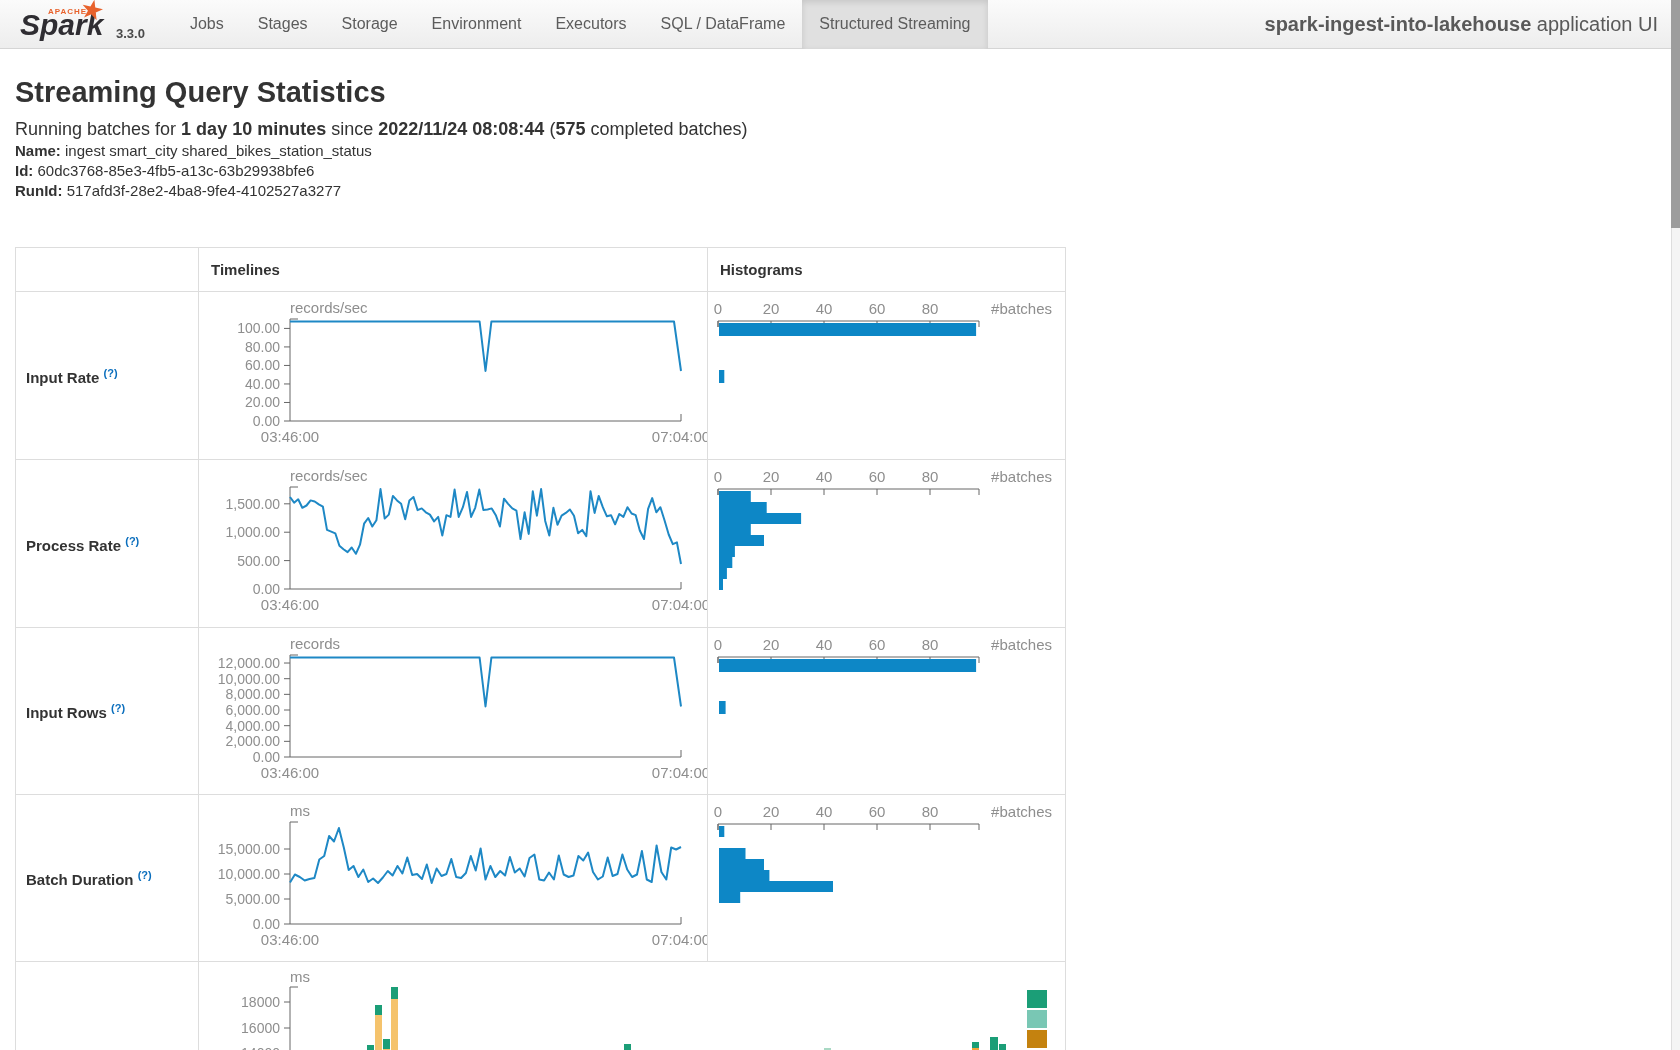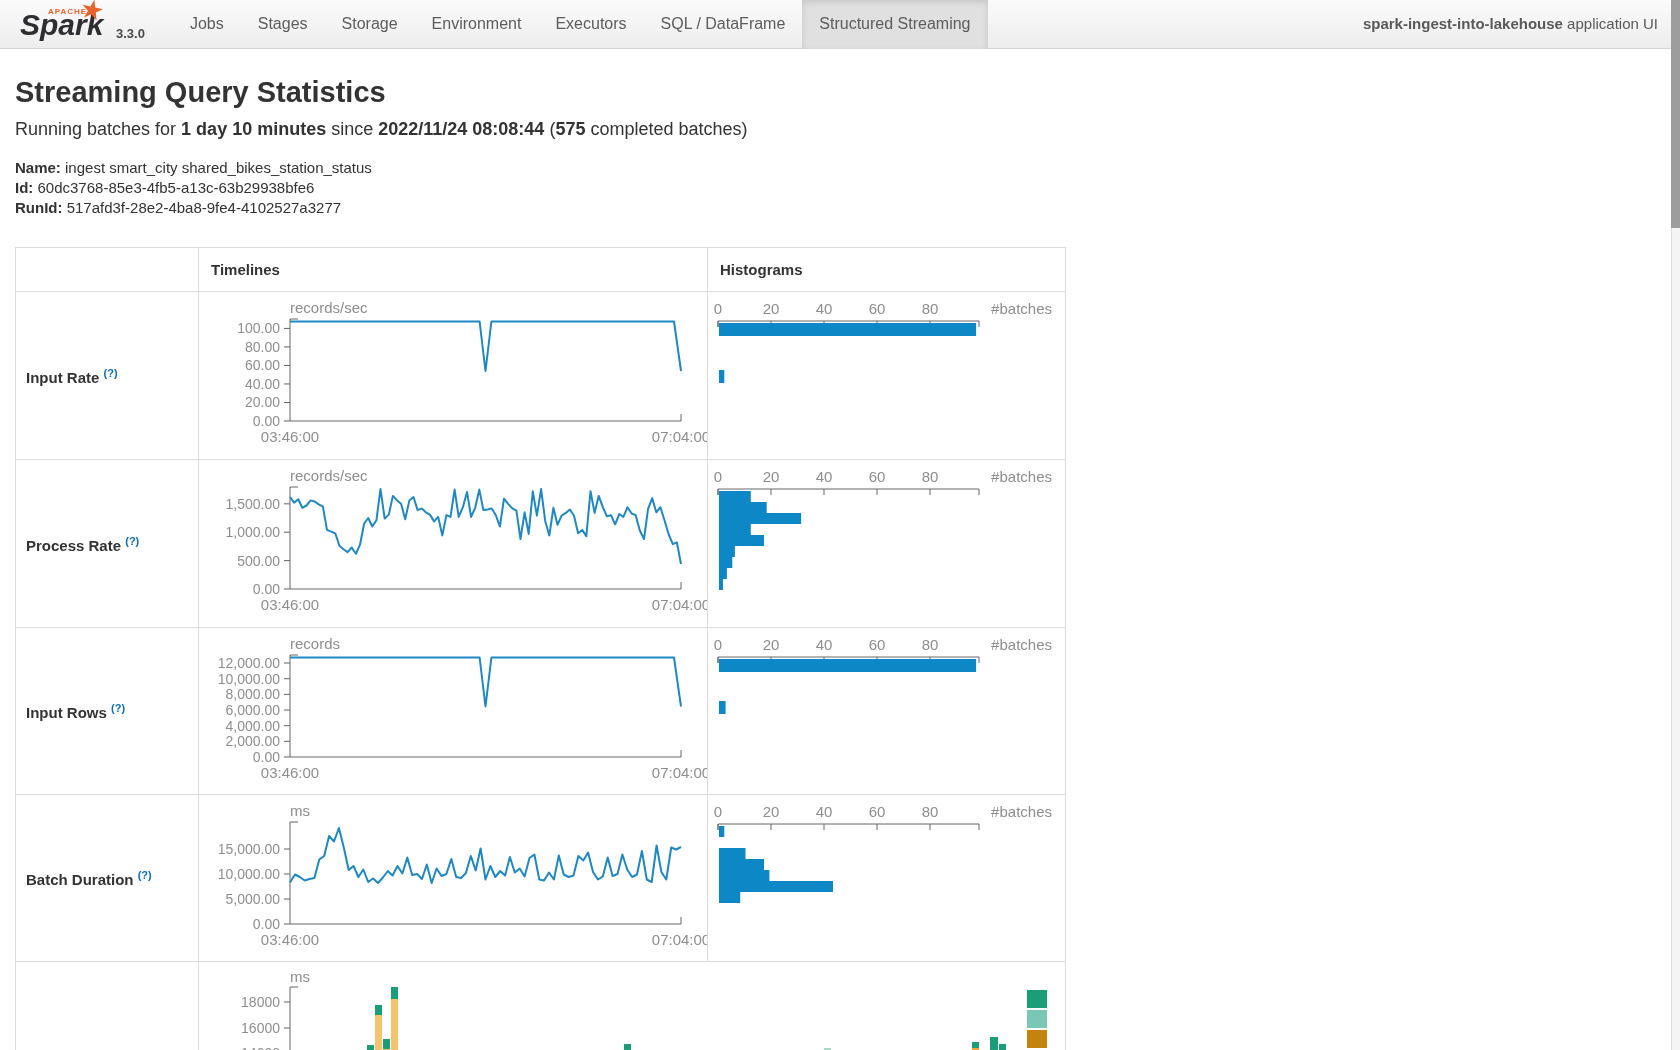--- a/index.html
+++ b/index.html
@@ -14,32 +14,32 @@
   .logo .apache { position:absolute; top:7px; left:36px; font-size:8px; font-weight:bold;
     color:#e8622c; letter-spacing:1px; }
   .logo .spark-word { position:absolute; top:8px; left:8px; font-size:30px; font-weight:bold;
     font-style:italic; color:#2f2d32; }
   .logo .star { position:absolute; top:-6px; left:68px; font-size:27px; color:#e8622c;
     transform:rotate(12deg); font-style:normal; }
   .version { align-self:flex-end; margin:0 0 7px 4px; font-size:13px; font-weight:bold; color:#4a4a4a; flex:none; }
   #nav-tabs { display:flex; list-style:none; margin-left:28px; height:49px; }
   #nav-tabs li { padding:0 17px; line-height:48px; font-size:16px; color:#5c5c5c; cursor:pointer; white-space:nowrap; }
   #nav-tabs li.active { background:#e0e0e0; box-shadow:inset 0 2px 6px rgba(0,0,0,0.12); }
-  .app-label { position:absolute; right:22px; top:0; line-height:48px; font-size:15px; color:#595959; }
+  .app-label { position:absolute; right:22px; top:0; line-height:48px; font-size:20px; color:#595959; }
   .app-label b { font-weight:bold; }
 
   
   .sb { position:absolute; right:0; top:0; width:9px; height:1050px; background:#f4f4f4; border-left:1px solid #ddd; z-index:50; }
   .sb-thumb { position:absolute; right:0; top:0; width:9px; height:228px; background:#9d9d9d; }
 
   
   .h1 { position:absolute; left:15px; top:76px; font-size:29px; font-weight:bold; color:#333; }
   .running { position:absolute; left:15px; top:119px; font-size:18px; }
   .running b { font-weight:bold; }
-  .meta { position:absolute; left:15px; top:158px; font-size:15px; line-height:20px; }
+  .meta { position:absolute; left:15px; top:141px; font-size:15px; line-height:20px; }
   .meta b { font-weight:bold; }
 
   
   #stats-table { position:absolute; left:15px; top:247px; width:1051px; height:803px;
     border:1px solid #ddd; border-bottom:none; overflow:hidden; }
   .thead { position:relative; width:100%; height:43px; }
   .trow { position:relative; width:100%; border-top:1px solid #ddd; }
   .cell { position:absolute; top:0; height:100%; }
   .c-label { left:0; width:182px; }
   .c-time  { left:182px; width:509px; border-left:1px solid #ddd; }

